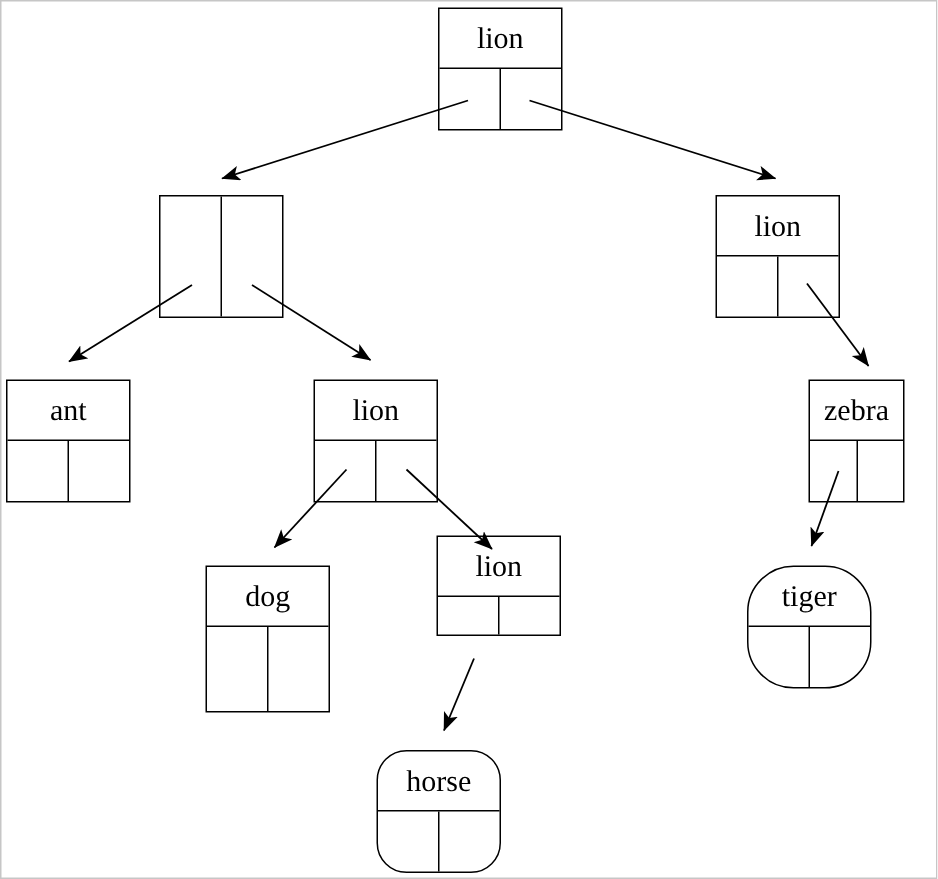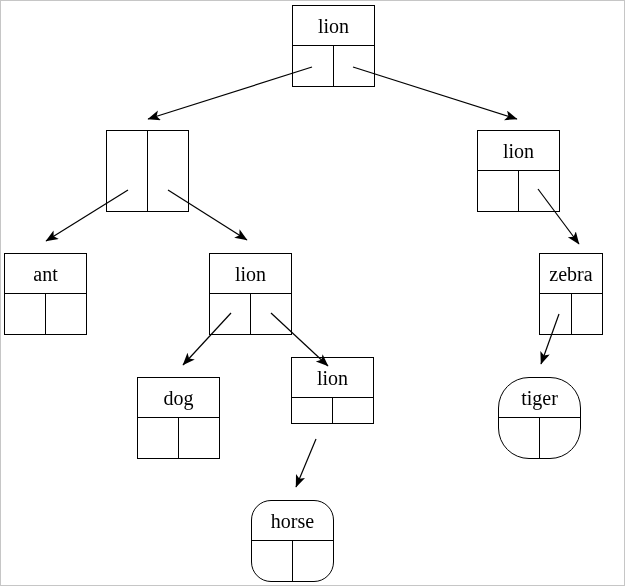--- a/index.html
+++ b/index.html
@@ -78,21 +78,21 @@
           <div class="cell cell-right"></div>
         </div>
       </div>
       <div class="node" style="left: 538px; top: 252px; width: 64px; height: 82px;">
         <div class="node-label" style="height: 40px;">zebra</div>
         <div class="node-cells">
           <div class="cell"></div>
           <div class="cell cell-right"></div>
         </div>
       </div>
-      <div class="node" style="left: 136px; top: 376px; width: 83px; height: 82px;">
+      <div class="node" style="left: 136px; top: 376px; width: 83px; height: 98px;">
         <div class="node-label" style="height: 40px;">dog</div>
         <div class="node-cells">
           <div class="cell"></div>
           <div class="cell cell-right"></div>
         </div>
       </div>
       <div class="node" style="left: 290px; top: 356px; width: 83px; height: 67px;">
         <div class="node-label" style="height: 40px;">lion</div>
         <div class="node-cells">
           <div class="cell"></div>

